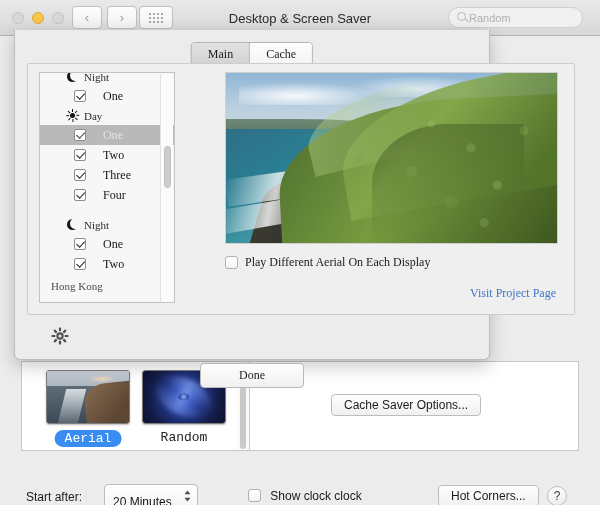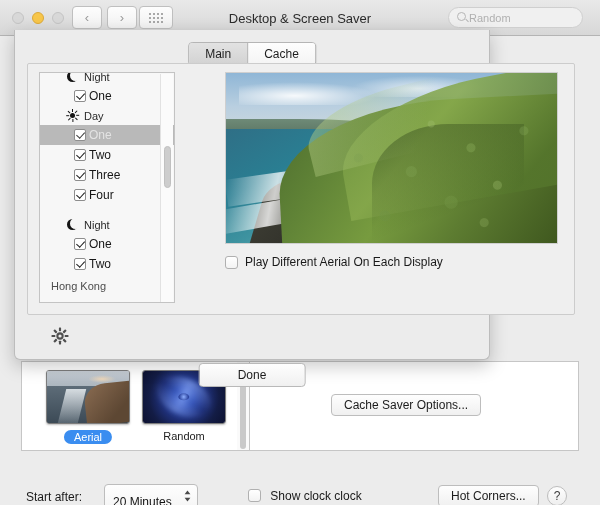--- a/index.html
+++ b/index.html
@@ -92,21 +92,21 @@
   }
 
   .thumbitem { position:absolute; width:84px; }
   .thumbimg {
     width:84px; height:54px; border-radius:3px;
     border:1px solid #7d7d7d;
     box-shadow:0 1px 2px rgba(0,0,0,.25);
     overflow:hidden; position:relative;
   }
   .thumbcap {
-    text-align:center; font-size:11px; margin-top:6px; color:#222;
+    text-align:center; font-size:13px; margin-top:6px; color:#222;font-family:Liberation Mono, monospace;
   }
   .thumbcap.sel {
     background:#3a8df0; color:#fff; border-radius:9px;
     display:inline-block; padding:1px 10px; position:relative; left:50%;
     transform:translateX(-50%);
   }
 
   
   .aerial-art { position:absolute; inset:0;
     background: linear-gradient(to bottom,#b9c2cb 0%, #a7b1bb 22%, #6d7a84 30%, #42505c 60%, #374550 100%);
@@ -195,20 +195,21 @@
     font-size:12px;
   }
 
   
   .sheet {
     position:absolute; left:14px; top:30px; width:476px; height:330px;
     background:#ececec;
     border:1px solid #bcbcbc; border-top:none;
     border-radius:0 0 6px 6px;
     box-shadow:0 6px 18px rgba(0,0,0,.22);
+    font-family:Liberation Serif, serif;
   }
   .tabs {
     position:absolute; left:50%; top:12px; transform:translateX(-50%);
     display:flex; border:1px solid #b5b5b5; border-radius:4px; overflow:hidden;
     box-shadow:0 1px 1px rgba(0,0,0,.07);
   }
   .tab {
     padding:4px 16px; font-size:12px; color:#1d1d1d;
     background: linear-gradient(to bottom,#e2e2e2,#d2d2d2);
   }
@@ -228,21 +229,21 @@
   }
   .listinner { position:absolute; left:0; top:-6px; width:136px; }
   .grpname {
     font-size:11px; color:#4d4d4d; padding:6px 0 4px 11px;
   }
   .sect {
     display:flex; align-items:center; gap:5px;
     padding:3px 0 3px 26px; font-size:11px; color:#2a2a2a;
   }
   .row {
-    display:flex; align-items:center; gap:3px;
+    display:flex; align-items:center; gap:17px;
     padding:2px 0 2px 34px; font-size:12px; color:#171717;
     height:20px;
   }
   .row.sel { background:#b9b9b9; color:#e3e3e3; }
   .row .cb2 {
     width:12px; height:12px; border-radius:2px;
     background:#fff; border:1px solid #8d8d8d; position:relative;
     flex:0 0 auto;
   }
   .row .cb2:after {
@@ -551,20 +552,21 @@
         <div class="pv-ridge"></div>
         <div class="pv-shadow"></div>
         <div class="pv-tex"></div>
       </div>
 
       <div class="pdcheck">
         <span class="cb"></span>
         <span class="lbl">Play Different Aerial On Each Display</span>
       </div>
 
+      <div class="vlink">Visit Project Page</div>
     </div>
 
     <div class="gearbtn">
       <svg class="gear-svg" width="18" height="18" viewBox="0 0 20 20">
         <g fill="#4f4f4f">
           <circle cx="10" cy="10" r="4.1"></circle>
           <rect x="8.8" y="0.6" width="2.4" height="4.2" rx="0.5"></rect>
           <rect x="8.8" y="15.2" width="2.4" height="4.2" rx="0.5"></rect>
           <rect x="0.6" y="8.8" width="4.2" height="2.4" rx="0.5"></rect>
           <rect x="15.2" y="8.8" width="4.2" height="2.4" rx="0.5"></rect>

